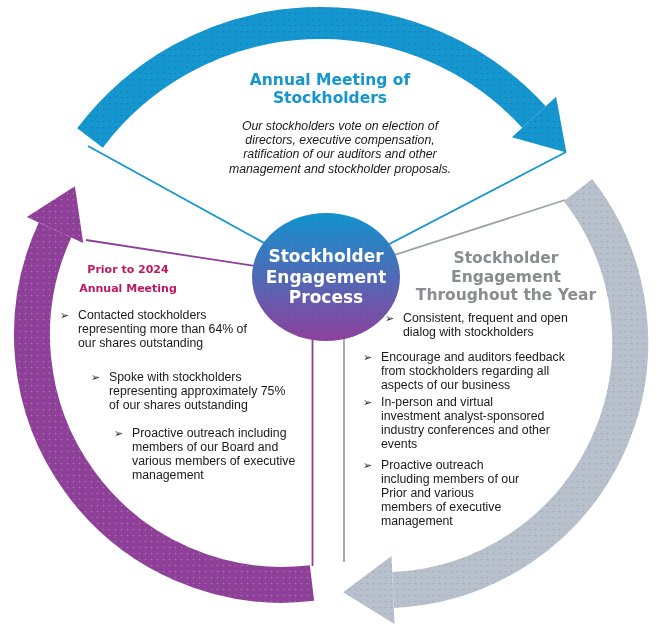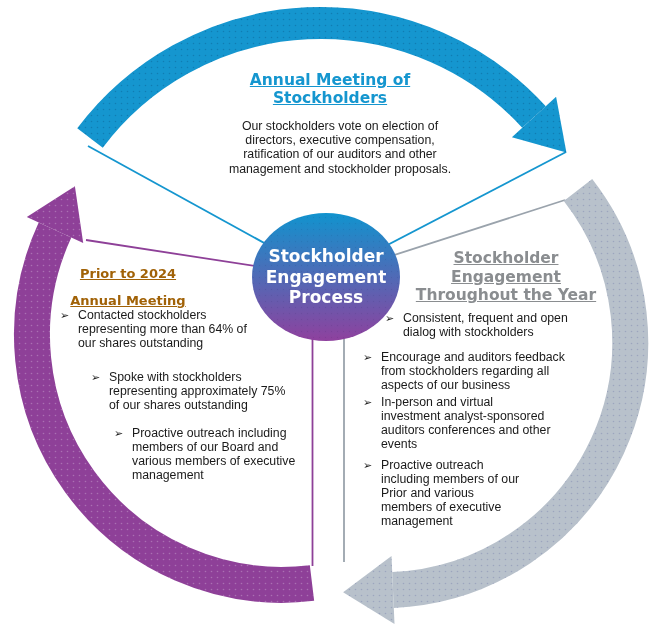--- a/index.html
+++ b/index.html
@@ -2,23 +2,23 @@
 <html><head>
 <meta charset="utf-8">
 <style>
   html,body{margin:0;padding:0;background:#fff;}
   #stage{
     position:relative;width:657px;height:632px;background:#fff;overflow:hidden;
     font-family:"Liberation Sans",sans-serif;color:#1a1a1a;
   }
   #art{position:absolute;left:0;top:0;}
   .txt{position:absolute;white-space:pre-line;}
-  .heading{font-family:"DejaVu Sans",sans-serif;font-weight:bold;text-align:center;text-decoration:underline;}
+  .heading{font-family:"DejaVu Sans",sans-serif;font-weight:bold;text-align:center;}
   .h-blue{color:#1596CF;font-size:15.5px;line-height:18px;}
-  .h-purple{color:#a16207;font-size:13px;line-height:27px;}
+  .h-purple{color:#be185d;font-size:11px;line-height:19px;}
   .h-gray{color:#8A8D90;font-size:15.5px;line-height:18.5px;}
   .body-text{font-size:12.3px;line-height:14.2px;text-align:center;color:#1a1a1a;}
   .bullet{position:absolute;display:flex;align-items:flex-start;}
   .bullet .marker{flex:0 0 18px;font-size:11px;line-height:14px;color:#1a1a1a;}
   .bullet .btext{font-size:12.3px;line-height:14px;white-space:pre-line;color:#1a1a1a;}
   .circle-label{
     font-family:"DejaVu Sans",sans-serif;font-weight:bold;color:#ffffff;
     font-size:17px;line-height:20.5px;text-align:center;
   }
 </style>
@@ -72,21 +72,21 @@
     <ellipse cx="326" cy="277" rx="74" ry="64" fill="url(#cg)"></ellipse>
     <ellipse cx="326" cy="277" rx="74" ry="64" fill="url(#pat-circle)"></ellipse>
   </svg>
 
   <div class="txt circle-label" style="left:251px;top:246px;width:150px;">Stockholder
 Engagement
 Process</div>
 
   <div class="txt heading h-blue" style="left:165px;top:71px;width:330px;">Annual Meeting of
 Stockholders</div>
-  <div class="txt body-text" style="left:175px;top:119px;width:330px;">Our stockholders vote on election of
+  <div class="txt body-text" style="left:175px;top:119px;width:330px;font-style:italic;">Our stockholders vote on election of
 directors, executive compensation,
 ratification of our auditors and other
 management and stockholder proposals.</div>
 
   <div class="txt heading h-purple" style="left:28px;top:260px;width:200px;">Prior to 2024
 Annual Meeting</div>
 
   <div class="bullet" style="left:60px;top:308px;">
     <span class="marker">➢</span>
     <span class="btext">Contacted stockholders
@@ -119,21 +119,21 @@
   <div class="bullet" style="left:363px;top:350px;">
     <span class="marker">➢</span>
     <span class="btext">Encourage and auditors feedback
 from stockholders regarding all
 aspects of our business</span>
   </div>
   <div class="bullet" style="left:363px;top:395px;">
     <span class="marker">➢</span>
     <span class="btext">In-person and virtual
 investment analyst-sponsored
-auditors conferences and other
+industry conferences and other
 events</span>
   </div>
   <div class="bullet" style="left:363px;top:458px;">
     <span class="marker">➢</span>
     <span class="btext">Proactive outreach
 including members of our
 Prior and various
 members of executive
 management</span>
   </div>

